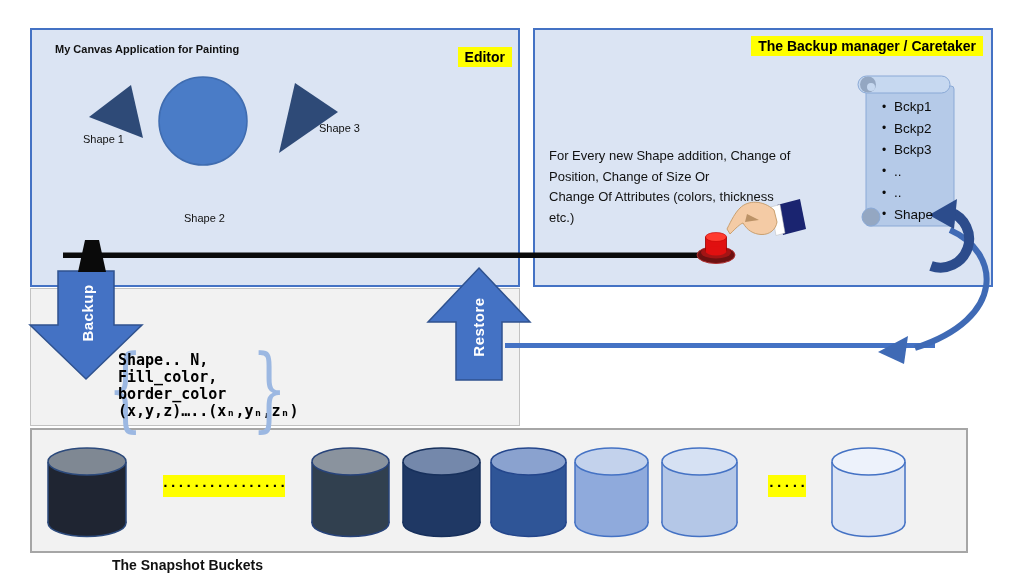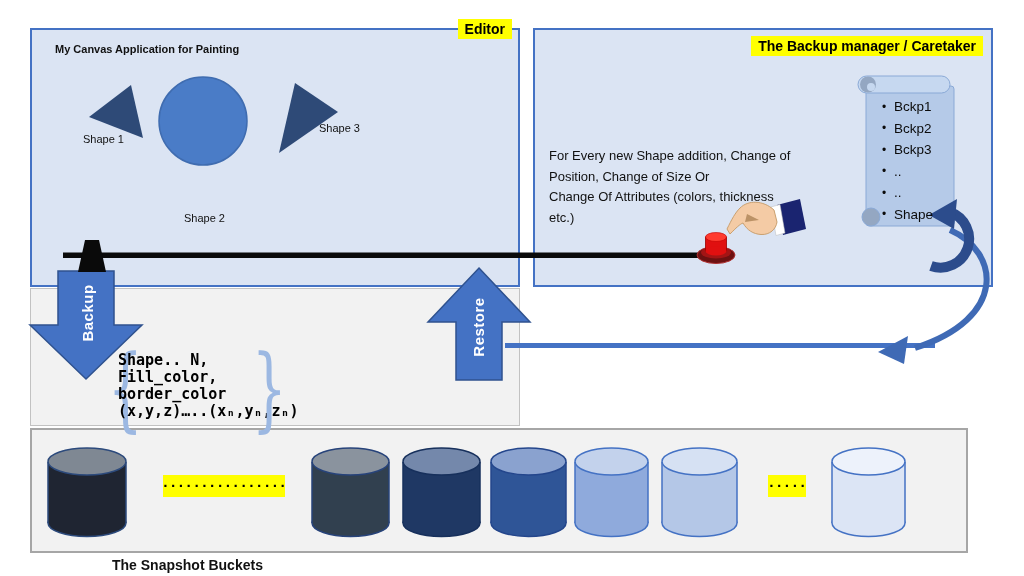--- a/index.html
+++ b/index.html
@@ -11,21 +11,21 @@
   #middle-box{position:absolute;left:30px;top:288px;width:490px;height:138px;
               box-sizing:border-box;border:1px solid #c2c2c2;background:#f2f2f2;}
   #bottom-box{position:absolute;left:30px;top:428px;width:938px;height:125px;
               box-sizing:border-box;border:2px solid #a6a6a6;background:#f2f2f2;}
   svg.overlay{position:absolute;left:0;top:0;width:1024px;height:576px;z-index:2;pointer-events:none;}
   svg text{font-family:"Liberation Sans", sans-serif;}
   .txt{position:absolute;z-index:3;color:#111;}
   #editor-title{left:55px;top:43px;font-size:11px;font-weight:bold;}
   .tag{position:absolute;z-index:3;font-size:14px;font-weight:bold;color:#000;
        padding:2px 7px;background:#ffff00;}
-  #editor-tag{right:512px;top:19px;}
+  #editor-tag{right:512px;top:47px;}
   #caretaker-tag{right:41px;top:36px;}
   .shape-label{font-size:11px;}
   #shape1-label{left:83px;top:133px;}
   #shape2-label{left:184px;top:168px;margin-top:44px;}
   #shape3-label{left:319px;top:122px;}
   #caretaker-desc{left:549px;top:146px;width:262px;font-size:13px;line-height:20.5px;white-space:pre-line;}
   #scroll-list{position:absolute;z-index:3;left:874px;top:96px;width:80px;}
   .scroll-item{display:flex;align-items:center;height:21.5px;font-size:13.5px;font-weight:500;color:#0b0b0b;}
   .scroll-item .bullet{width:20px;text-align:center;font-size:12px;}
   #payload-block{left:118px;top:352px;font-family:"DejaVu Sans Mono", monospace;

